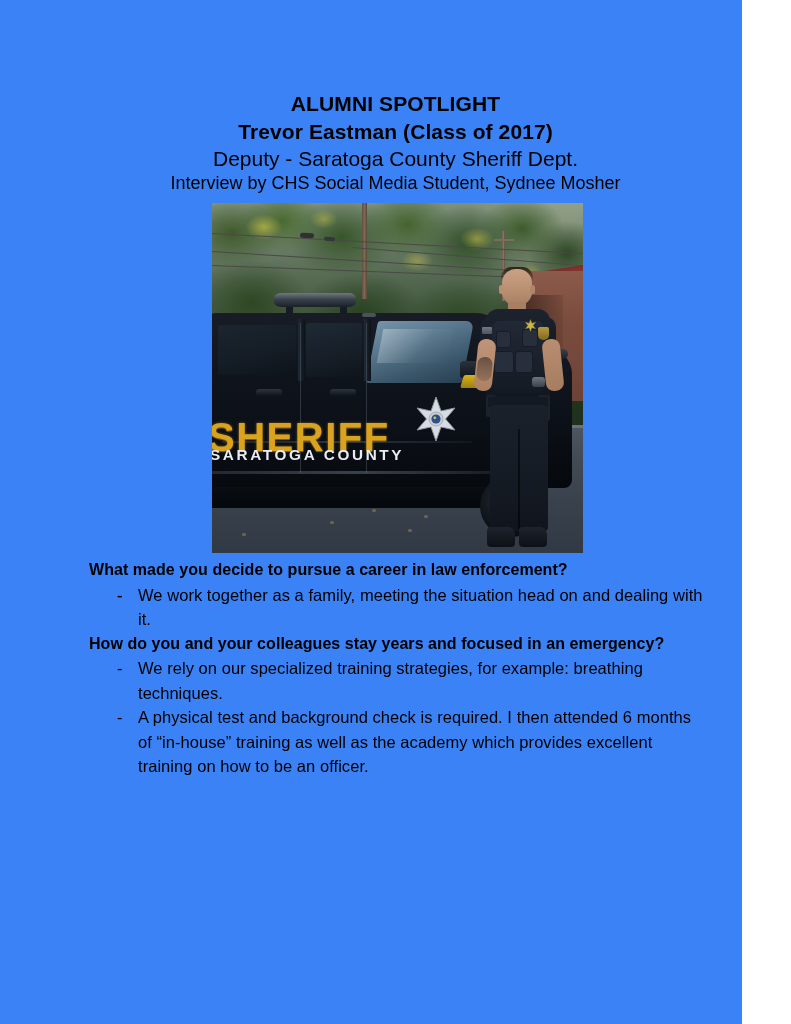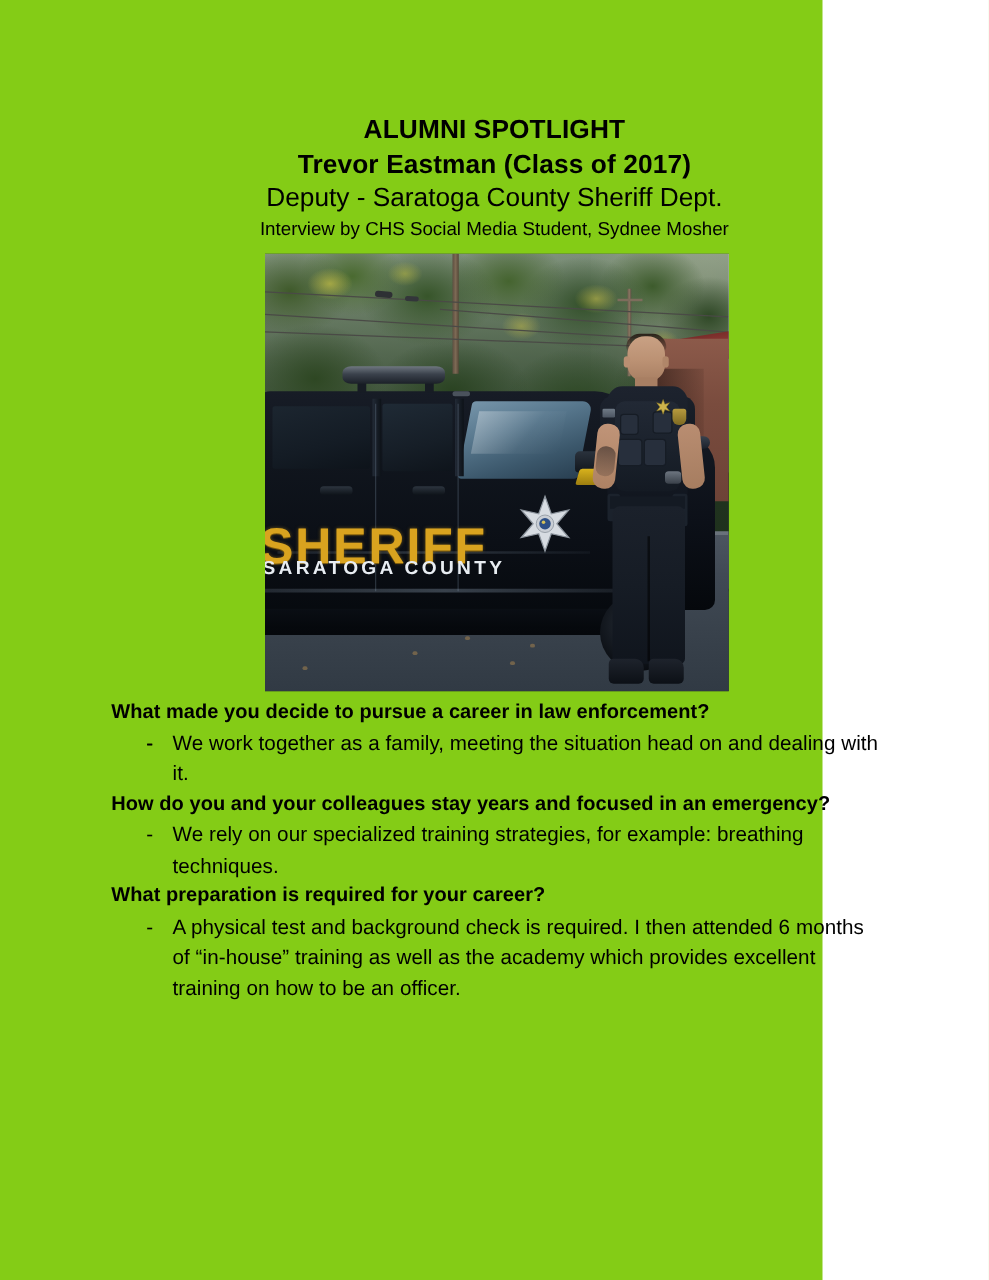--- a/index.html
+++ b/index.html
@@ -11,23 +11,23 @@
     width: 791px;
     height: 1024px;
     font-family: "Liberation Sans", sans-serif;
     color: #000000;
     overflow: hidden;
     position: relative;
   }
 
   .page {
     position: relative;
-    width: 658px;
+    width: 742px;
     height: 1024px;
-    background: #84cc16;
+    background: #3b82f6;
   }
 
   
   .header {
     position: absolute;
     left: 0;
     top: 90px;
     width: 791px;
     text-align: center;
   }
@@ -42,21 +42,21 @@
     font-weight: bold;
     line-height: 29px;
     letter-spacing: 0.1px;
   }
   .subtitle {
     font-size: 21px;
     font-weight: normal;
     line-height: 25px;
   }
   .byline {
-    font-size: 15px;
+    font-size: 18px;
     font-weight: normal;
     line-height: 25px;
   }
 
   
   .photo-wrap {
     position: absolute;
     left: 212px;
     top: 203px;
     width: 371px;
@@ -566,18 +566,17 @@
   <div class="content">
 
     <p class="question">What made you decide to pursue a career in law enforcement?</p>
     <p class="answer"><span class="dash">-</span></p>
 
     <p class="answer"><span class="dash">-</span><span>We work together as a family, meeting the situation head on and dealing with it.</span></p>
 
     <p class="question">How do you and your colleagues stay years and focused in an emergency?</p>
     <p class="answer"><span class="dash">-</span><span>We rely on our specialized training strategies, for example: breathing techniques.</span></p>
 
-    <p class="question">What preparation is required for your career?</p>
     <p class="answer"><span class="dash">-</span><span>A physical test and background check is required. I then attended 6 months of “in-house” training as well as the academy which provides excellent training on how to be an officer.</span></p>
 
   </div>
 
 </div>
 
 </body></html>

